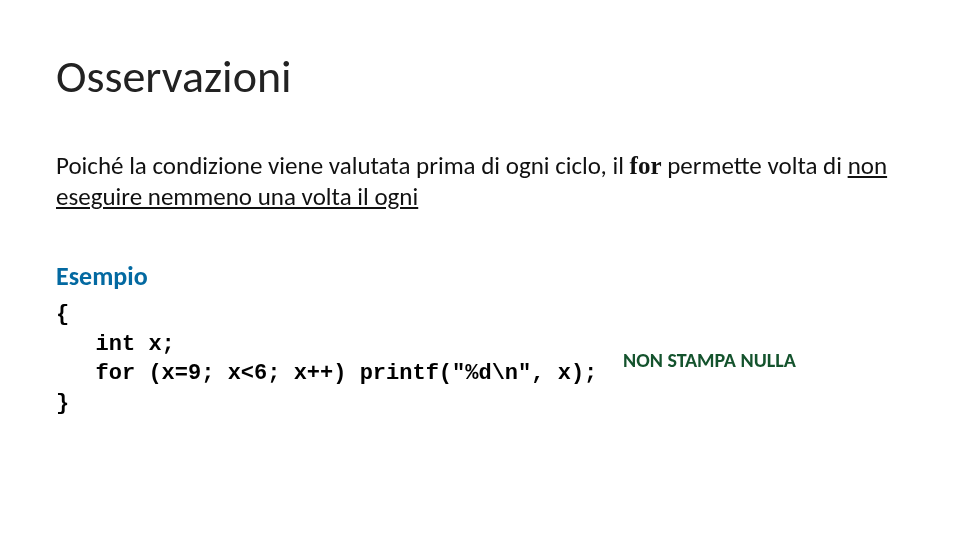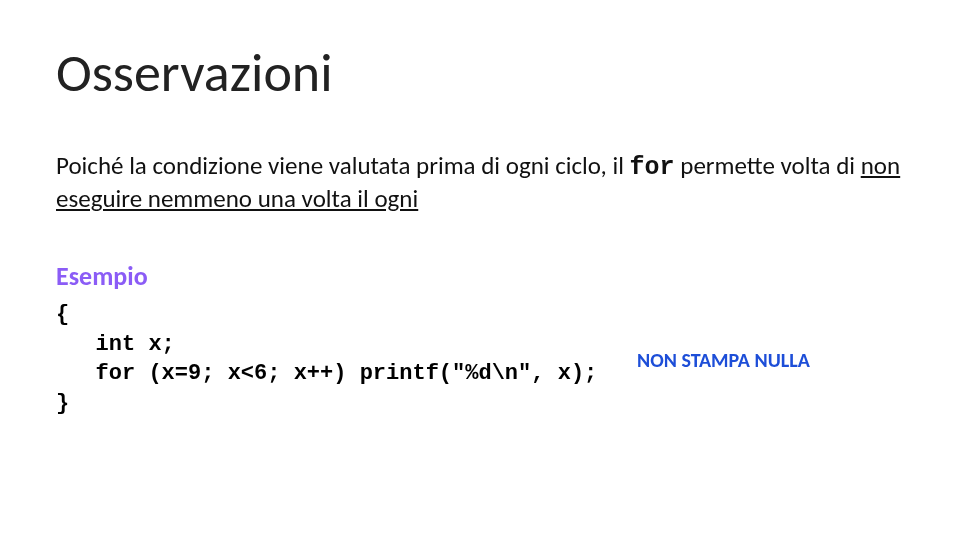--- a/index.html
+++ b/index.html
@@ -13,67 +13,67 @@
   }
   .slide {
     position: relative;
     width: 960px;
     height: 540px;
     box-sizing: border-box;
   }
   .title {
     position: absolute;
     left: 56px;
-    top: 40px;
-    font-size: 54px;
+    top: 48px;
+    font-size: 46px;
     font-weight: 400;
     color: #222;
   }
   .body-text {
     position: absolute;
     left: 56px;
     top: 150px;
     width: 850px;
     font-size: 25px;
     line-height: 1.25;
     color: #111;
   }
   .body-text .mono {
-    font-family: Liberation Mono, monospace;
+    font-family: Liberation Serif, serif;
     font-weight: bold;
   }
   .body-text .und {
     text-decoration: underline;
   }
   .esempio {
     position: absolute;
     left: 56px;
     top: 260px;
     font-size: 26px;
     font-weight: 700;
-    color: #8b5cf6;
+    color: #0369a1;
   }
   .code-block {
     position: absolute;
     left: 56px;
     top: 300px;
     font-family: "Courier New", Courier, monospace;
     font-size: 22px;
     line-height: 1.35;
     white-space: pre;
     font-weight: bold;
     color: #000;
   }
   .note {
     position: absolute;
-    left: 637px;
+    left: 623px;
     top: 348px;
     font-size: 20px;
     font-weight: 700;
-    color: #1d4ed8;
+    color: #14532d;
   }
 </style>
 </head>
 <body>
 
 <div class="slide">
 
   <div class="title">Osservazioni</div>
 
   <div class="body-text">

